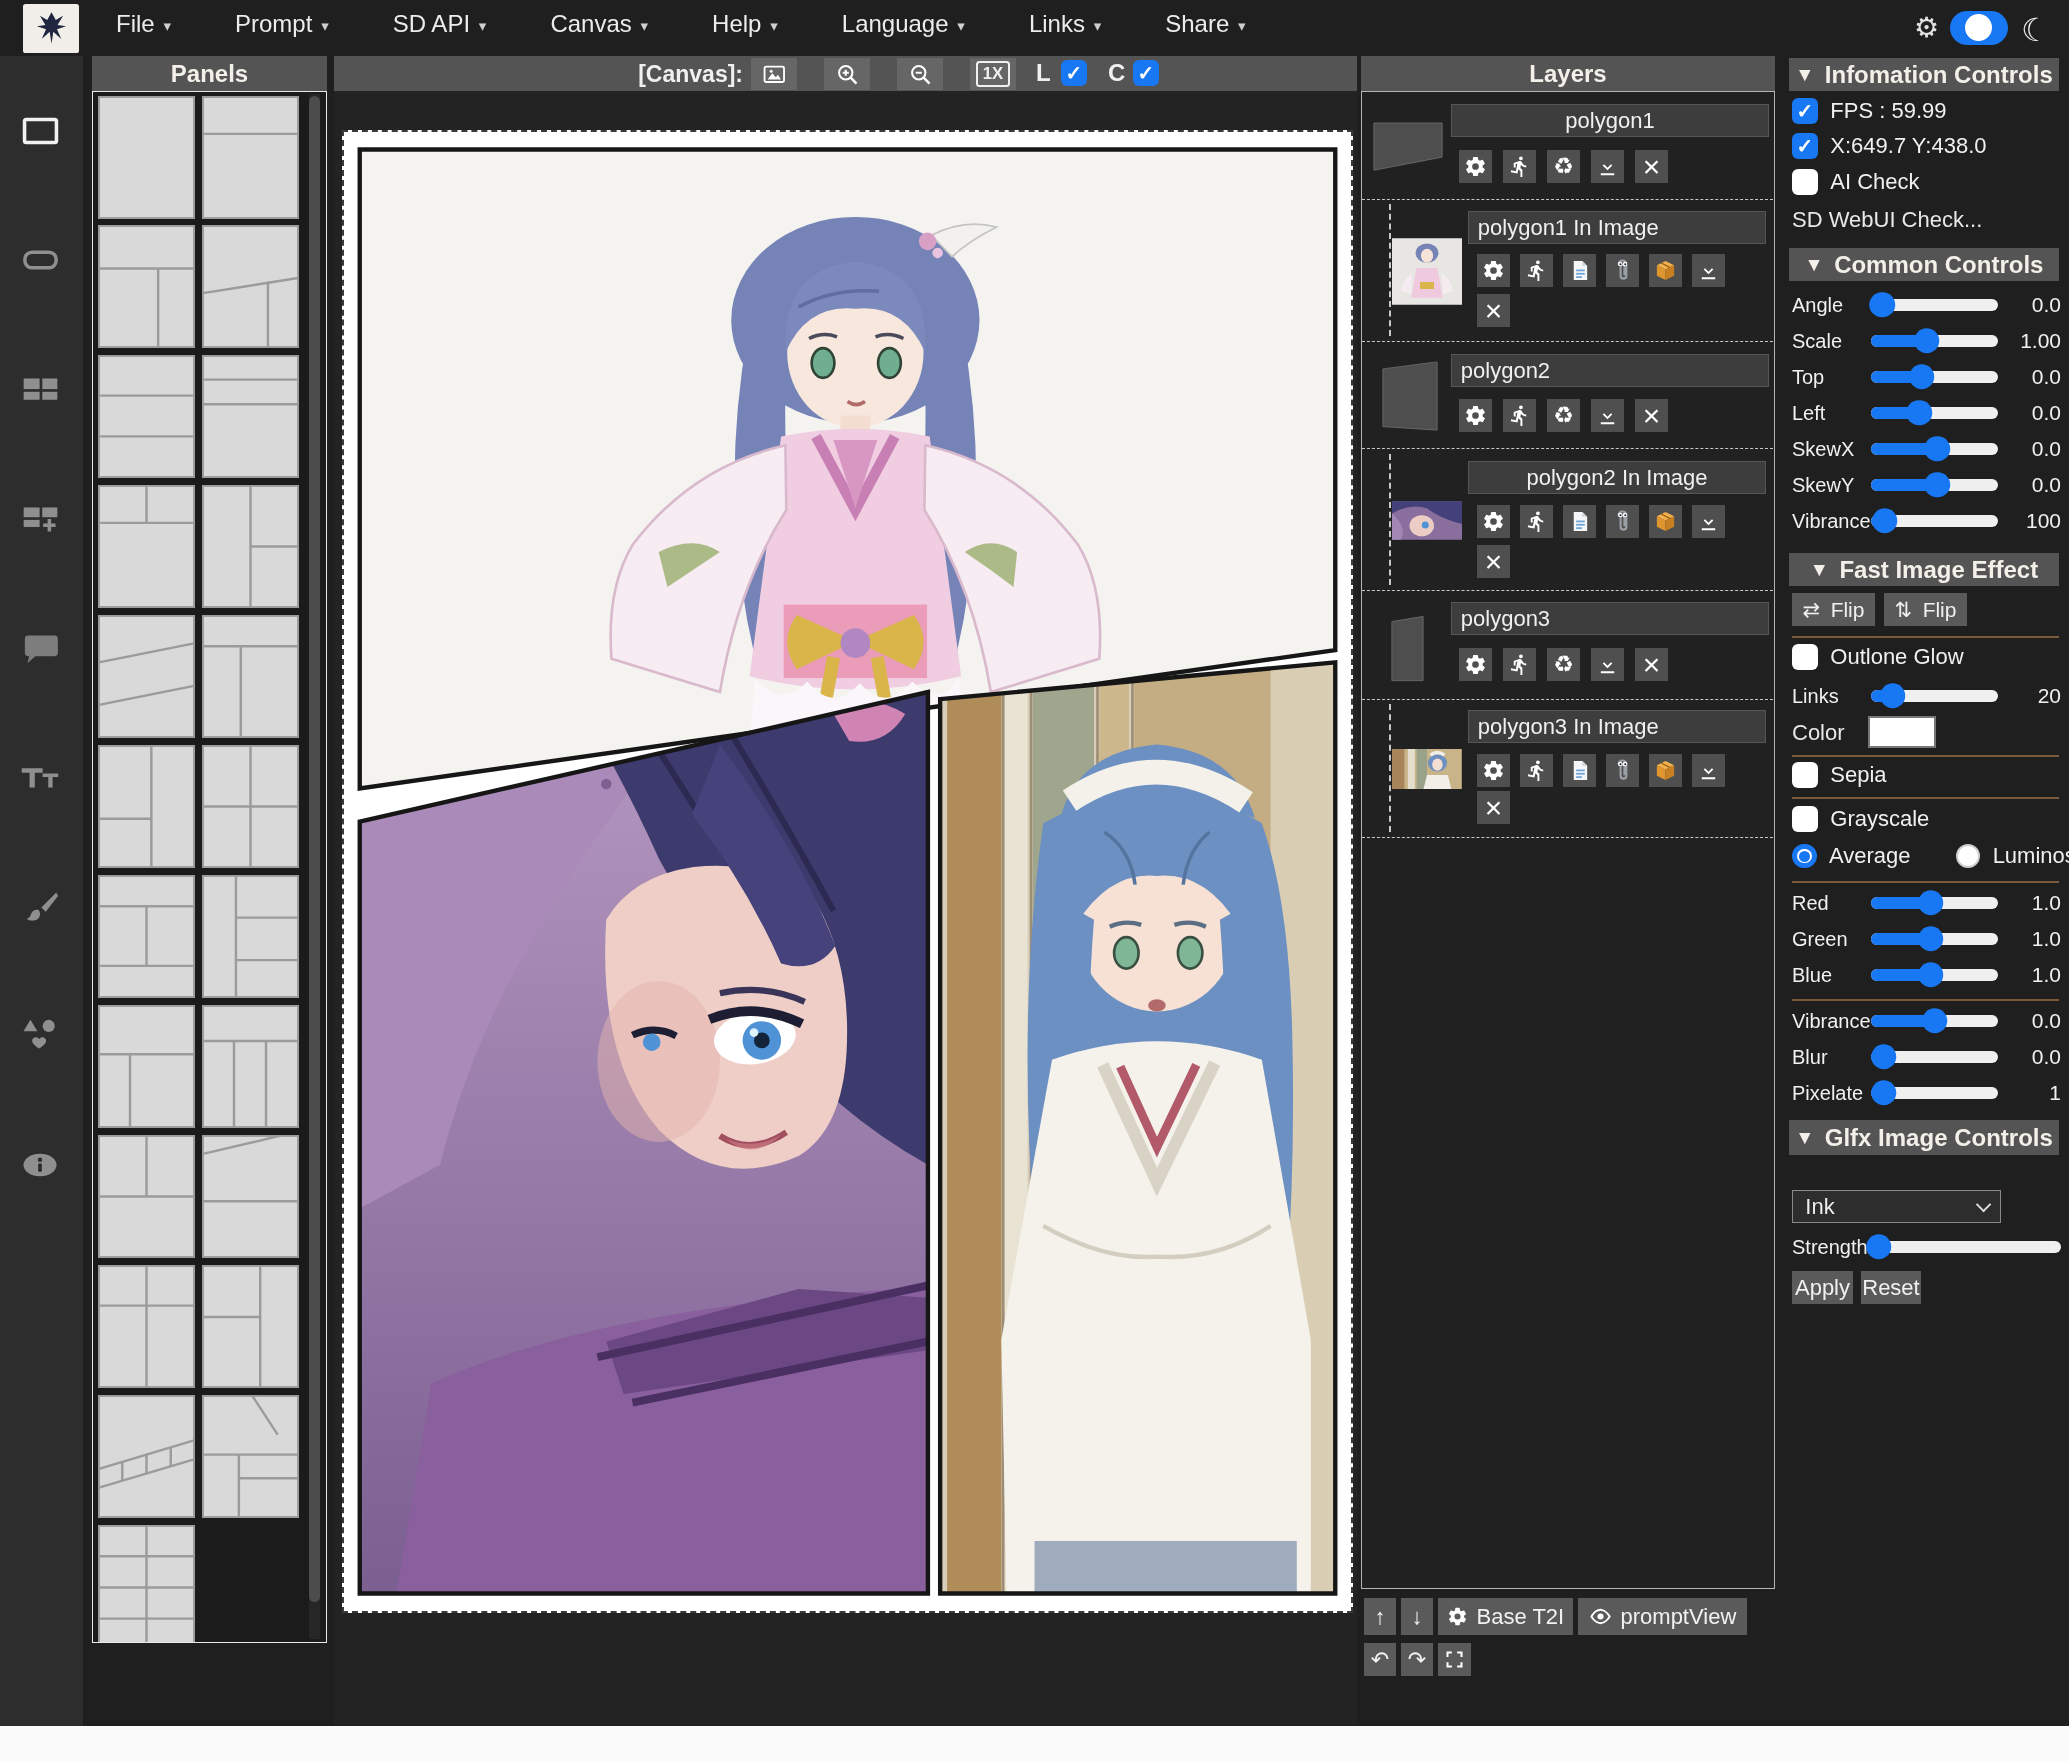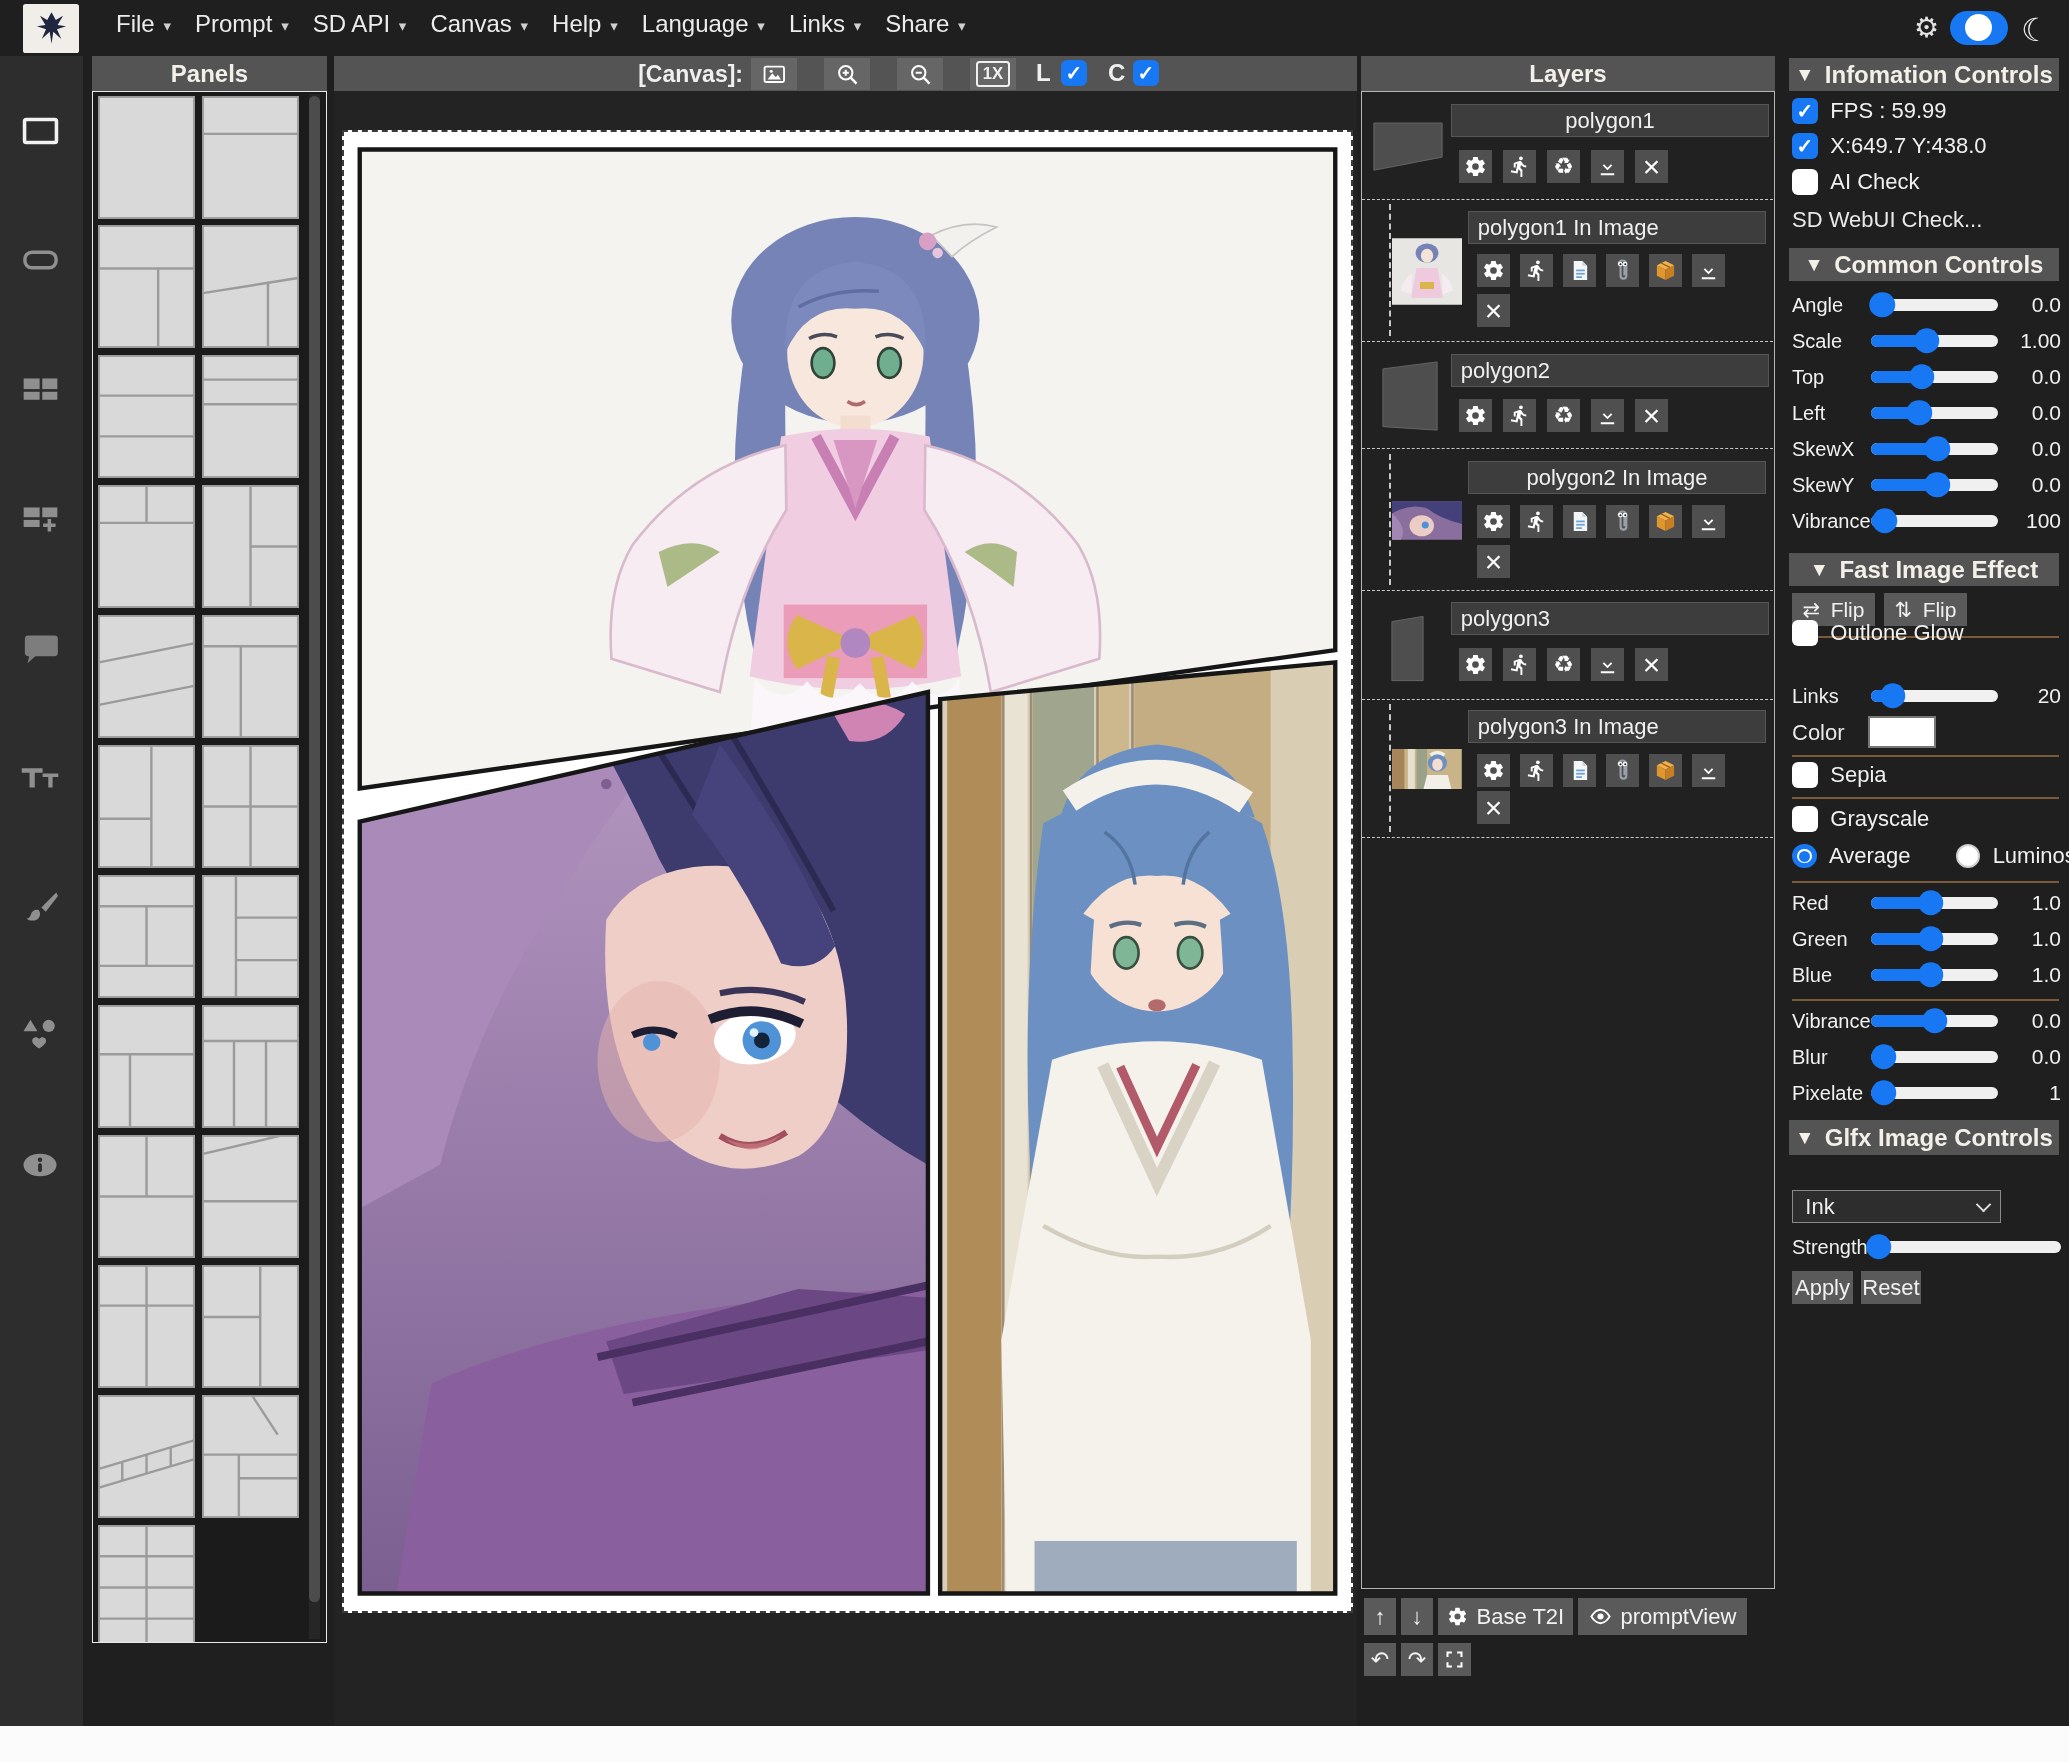--- a/index.html
+++ b/index.html
@@ -3,21 +3,21 @@
 <meta charset="utf-8">
 <style>
   *{box-sizing:border-box;margin:0;padding:0;}
   html,body{background:#0d0d0d;}
   #root{position:relative;width:2070px;height:1763px;background:#1f1f1f;
         font-family:"Liberation Sans",sans-serif;color:#ececec;overflow:hidden;}
   
   .menubar{position:absolute;left:0;top:0;width:2070px;height:56px;background:#1f1f1f;}
   .logo{position:absolute;left:23px;top:3.5px;width:56px;height:49px;background:#f1eee9;border-radius:2.6px;
         display:flex;align-items:center;justify-content:center;cursor:pointer;}
-  .menus{position:absolute;left:116px;top:0;height:48px;display:flex;align-items:center;gap:24px;}
+  .menus{position:absolute;left:116px;top:0;height:48px;display:flex;align-items:center;gap:64px;}
   .mi{display:flex;align-items:center;gap:8.8px;cursor:pointer;font-size:24px;color:#ececec;}
   .mcaret{font-size:15px;color:#cfcfcf;padding-top:3.5px;}
   .tb-gear{position:absolute;left:1914px;top:11.4px;font-size:28px;color:#e2e2e2;cursor:pointer;}
   .toggle{position:absolute;left:1950px;top:10.5px;width:58px;height:34px;border-radius:17.6px;background:#1877f2;cursor:pointer;}
   .toggle .knob{position:absolute;left:15px;top:3.5px;width:27px;height:27px;border-radius:50%;background:#fff;}
   .tb-moon{position:absolute;left:2021px;top:10.5px;font-size:32px;color:#ececec;cursor:pointer;}
   
   .leftstrip{position:absolute;left:0;top:56px;width:83px;height:1670px;background:#2d2d2d;}
   .licon{position:absolute;left:18.4px;width:44px;height:44px;display:flex;align-items:center;justify-content:center;cursor:pointer;color:#8f8f8f;}
   
@@ -933,21 +933,21 @@
   </div>
   <button class="gbtn" style="left:1792px;top:593px;width:83px;height:33px">
     <span>⇄</span>
     <span>Flip</span>
   </button>
   <button class="gbtn" style="left:1884px;top:593px;width:83px;height:33px">
     <span>⇅</span>
     <span>Flip</span>
   </button>
   <div class="divider" style="top:636px"></div>
-  <div class="chkrow" style="left:1792px;top:620px">
+  <div class="chkrow" style="left:1792px;top:644px">
     <span class="cb">✓</span>
     <span>Outlone Glow</span>
   </div>
   <div class="crow" style="top:681px">
     <span class="slabel">Links</span>
     <span class="slider" style="--pos: 17%;">
         <span class="fill"></span>
         <span class="knob"></span>
       </span>
     <span class="svalue">20</span>

